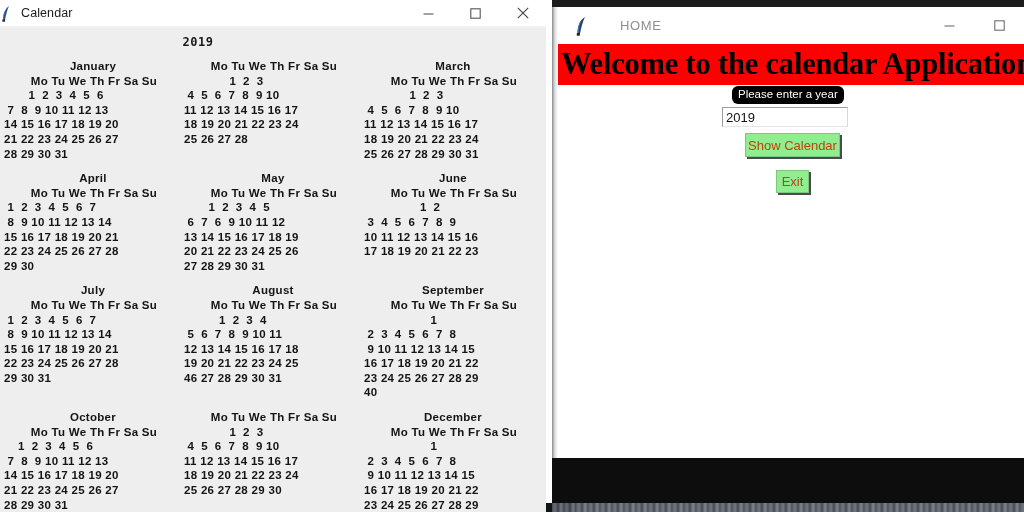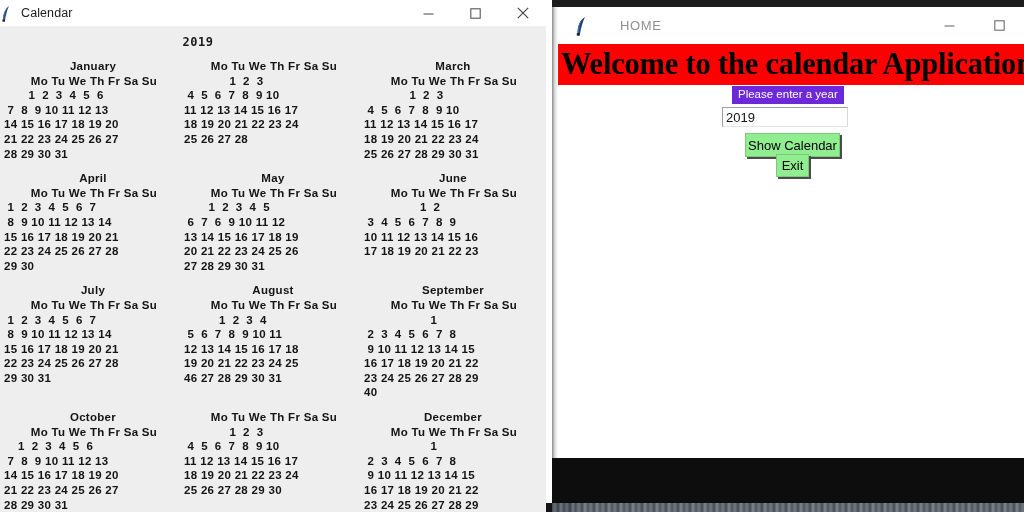--- a/index.html
+++ b/index.html
@@ -104,43 +104,44 @@
     white-space: nowrap; margin-left: 3px; letter-spacing: -0.2px;
   }
 
   #home-content {
     position: absolute; left: 6px; top: 85px; width: 466px; height: 373px;
     background: #ffffff;
   }
 
   #year-label {
     position: absolute; left: 174px; top: 1px;
-    background: #6d28d9; color: #ffffff;
+    background: #000000; color: #ffffff;
     font-size: 11.5px; padding: 2px 6px 3px 6px;
     line-height: 13px;
+    border-radius: 6px;
   }
   #year-input {
     position: absolute; left: 164px; top: 22px; width: 126px; height: 20px;
     background: #ffffff; border: none; border-top: 1px solid #9d9d9d;
     border-left: 1px solid #9d9d9d; border-right: 1px solid #d8d8d8;
     border-bottom: 1px solid #e6e6e6;
     font-family: "Liberation Sans", sans-serif; font-size: 13px; color: #111;
     padding: 0 0 0 3px; outline: none;
   }
   .tkbtn {
     position: absolute;
-    background: #90ee90; color: #000000;
+    background: #90ee90; color: #c2410c;
     font-size: 13px; line-height: 1;
     display: flex; align-items: center; justify-content: center;
     border: 1px solid #7cc97c;
     box-shadow: 2px 2px 0 #4b4b4b;
     cursor: pointer;
   }
   #show-calendar-button { left: 187px; top: 48px; width: 95px; height: 24px; }
-  #exit-button { left: 218px; top: 69px; width: 33px; height: 23px; }
+  #exit-button { left: 218px; top: 85px; width: 33px; height: 23px; }
 
   
   #black-band {
     position: absolute; left: 552px; top: 458px; width: 472px; height: 45px;
     background: #0d0d0d;
   }
   #texture-band {
     position: absolute; left: 552px; top: 503px; width: 472px; height: 9px;
     background:
       repeating-linear-gradient(90deg,#4a5059 0px,#6d737c 3px,#3c424b 6px,#7a808a 9px,#464c55 12px),

